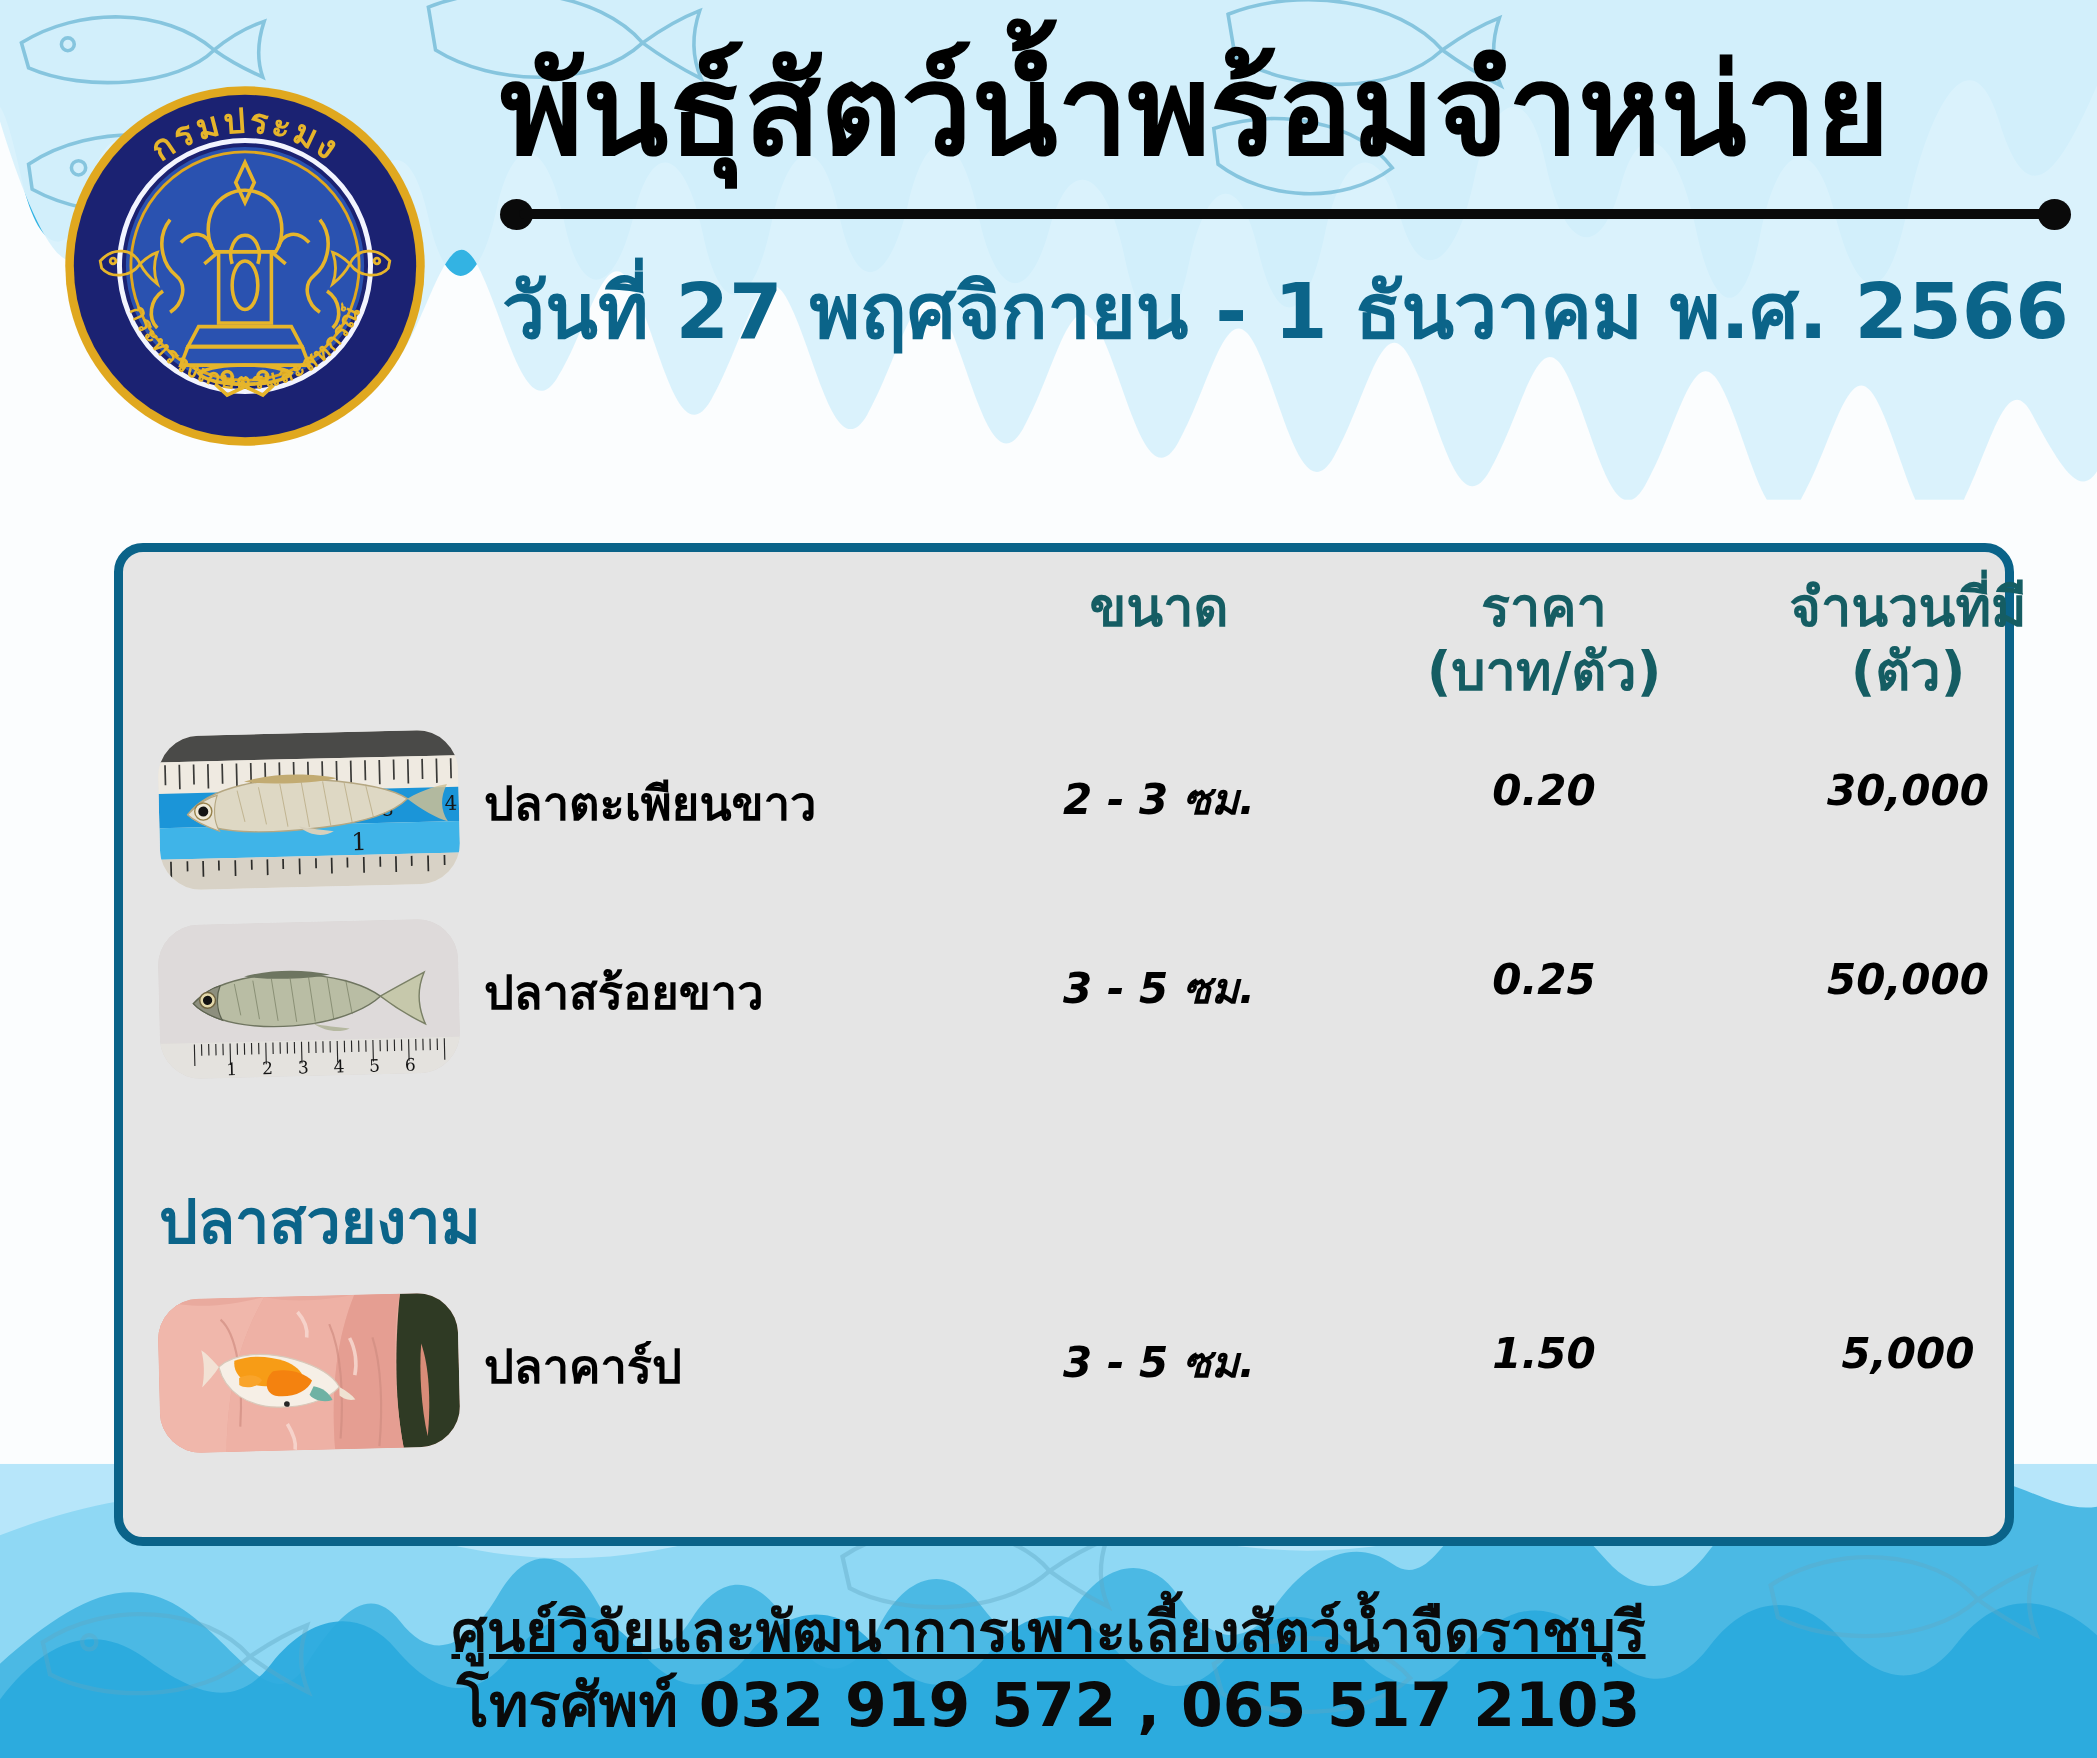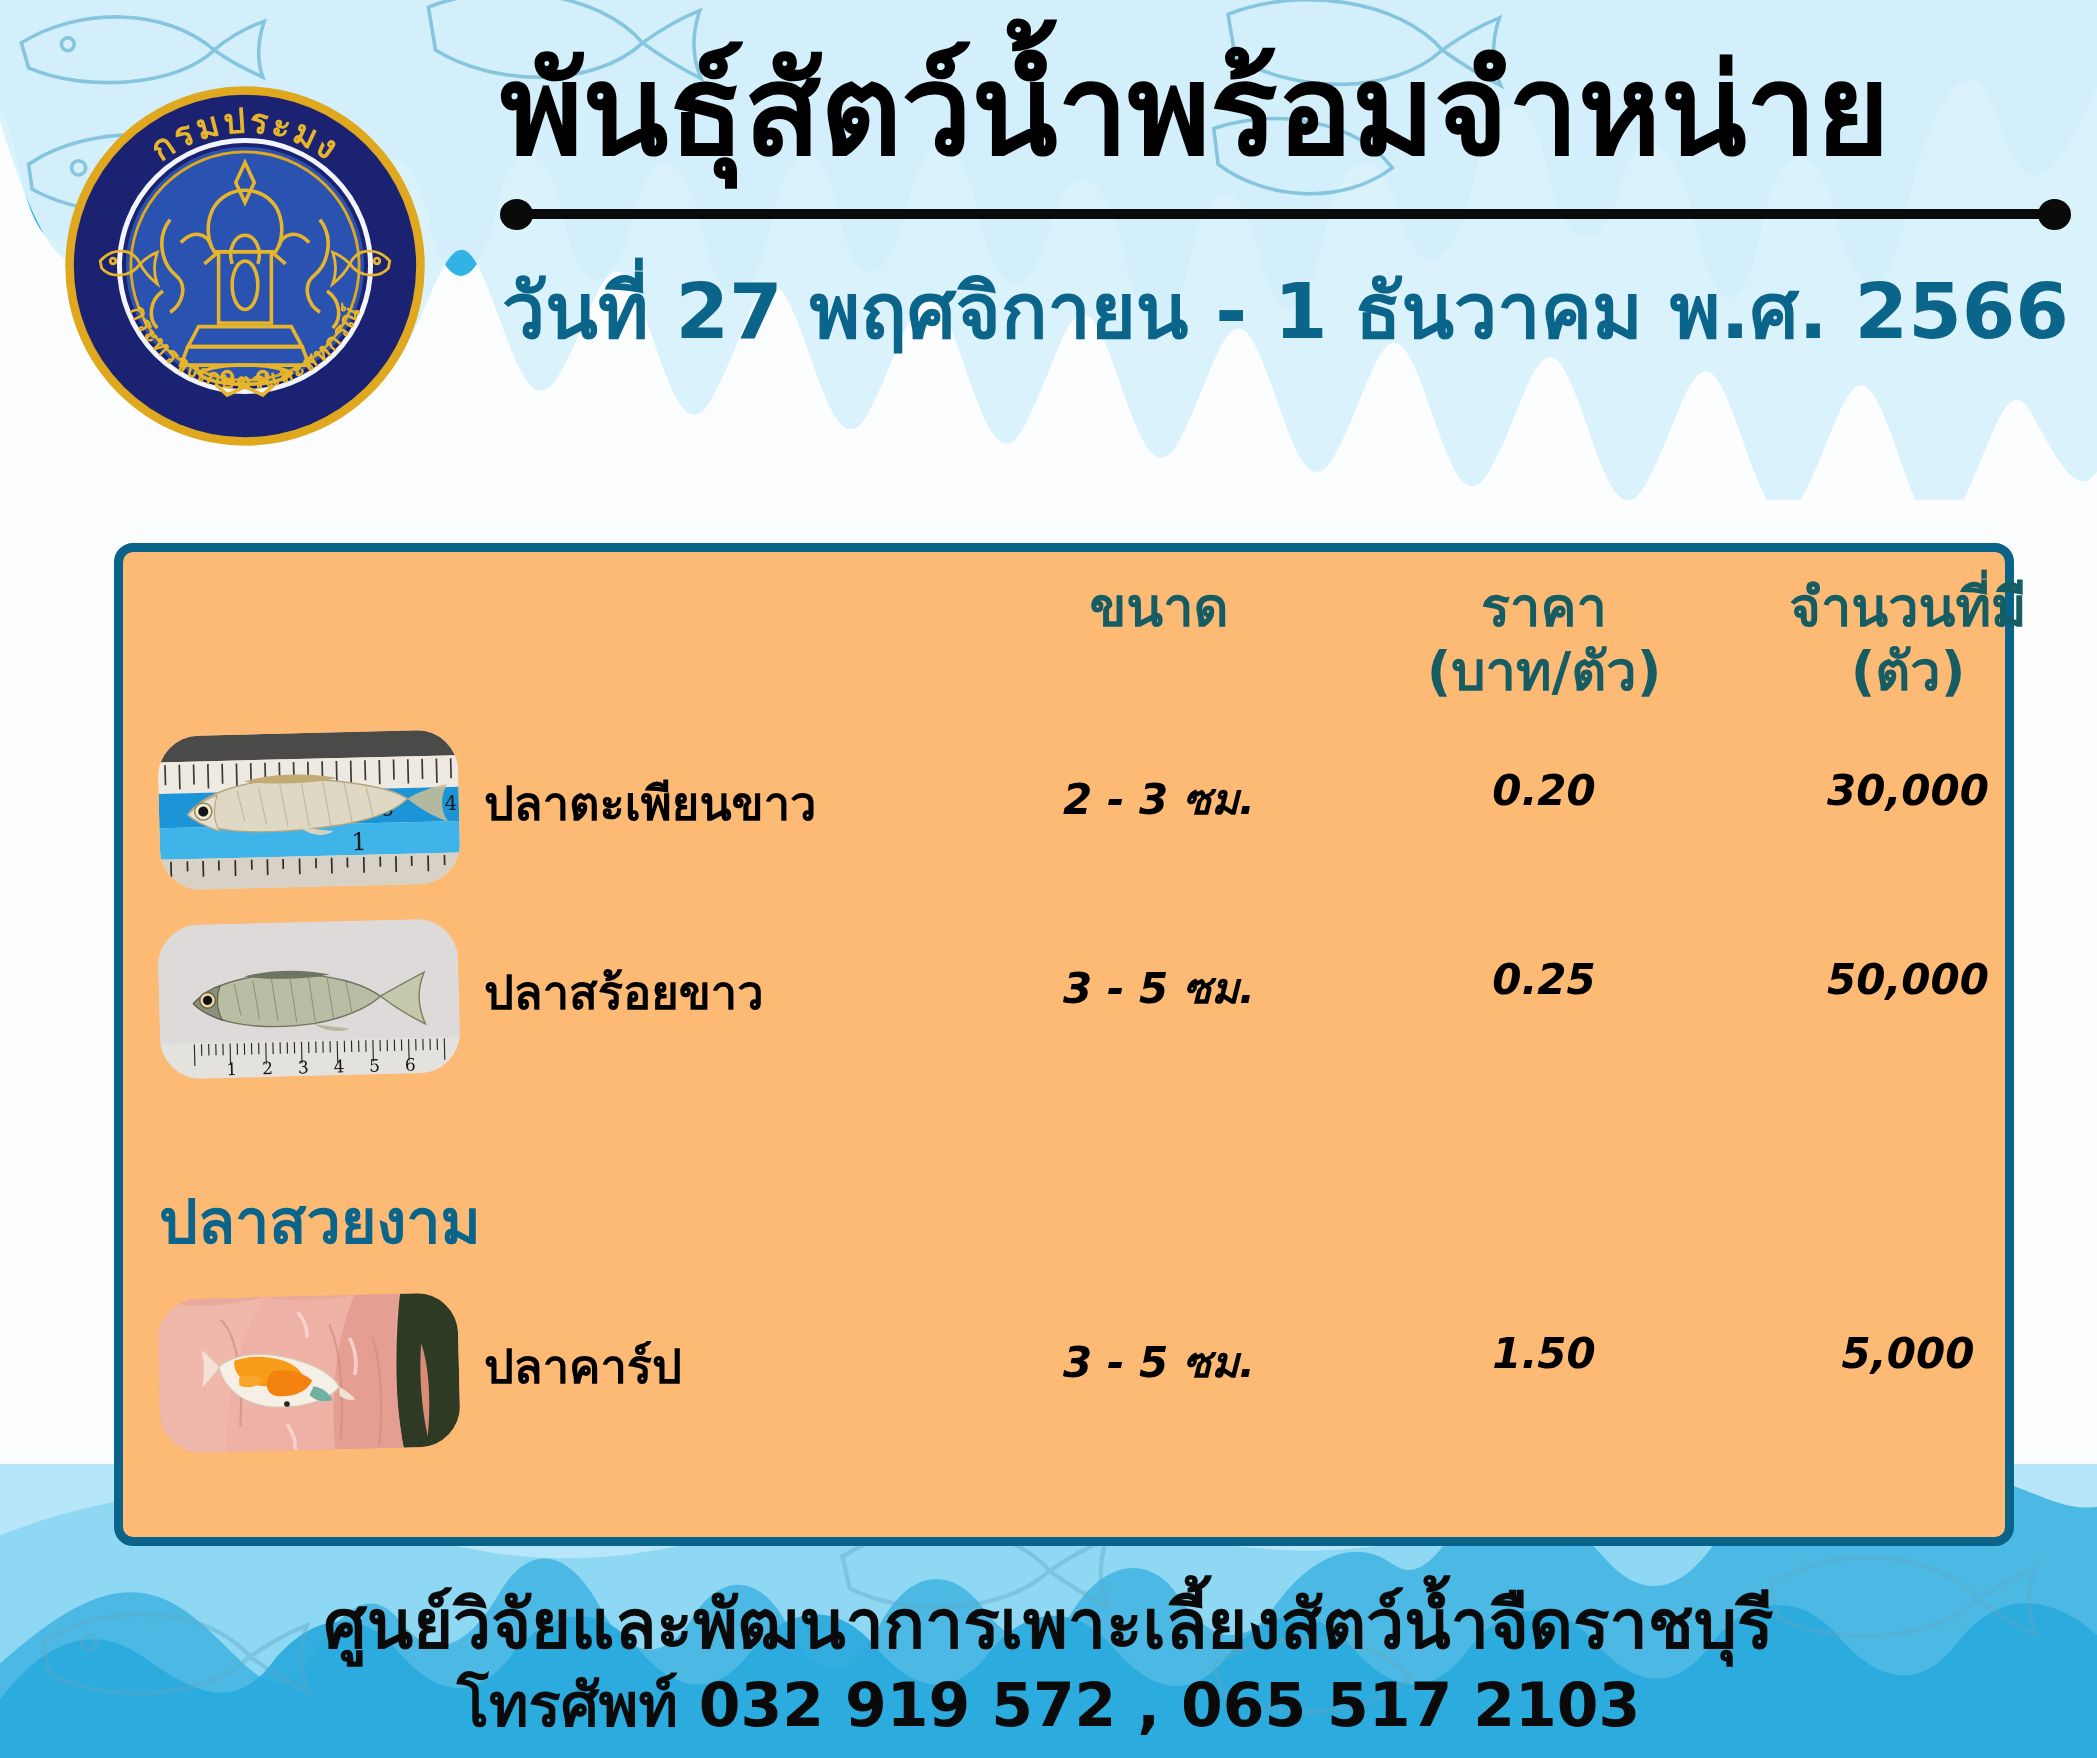--- a/index.html
+++ b/index.html
@@ -63,23 +63,23 @@
     text-align:center;
     white-space:nowrap;
     letter-spacing:0px;
   }
 
   
   #table-panel{
     position:absolute;
     left:114px; top:543px;
     width:1900px; height:1003px;
-    background:#fdba74;
+    background:#e5e5e5;
     border:9.3px solid #0a6389;
-    border-radius:19px;
+    border-radius:29px;
     z-index:6;
   }
 
   #col-headers{
     position:absolute; left:0; top:13px; width:100%; height:132px;
   }
   .col-head{
     position:absolute;
     text-align:center;
     color:#155d63;
@@ -148,21 +148,21 @@
 
   
   #footer{
     position:absolute;
     left:0; bottom:15.7px; width:2097px;
     z-index:7;
     text-align:center;
     color:#0a0a0a;
   }
   #footer-org{
-    font-size:68px; font-weight:bold; line-height:1.18; white-space:nowrap;
+    font-size:56px; font-weight:bold; line-height:1.18; white-space:nowrap;text-decoration:underline;
   }
   #footer-phone{
     font-size:60px; font-weight:bold; line-height:1.22; margin-top:4.3px; white-space:nowrap;
   }
 </style>
 </head>
 <body>
 
 <div id="bg-layer">
   <svg viewBox="0 0 2937 2462" xmlns="http://www.w3.org/2000/svg" preserveAspectRatio="none">

